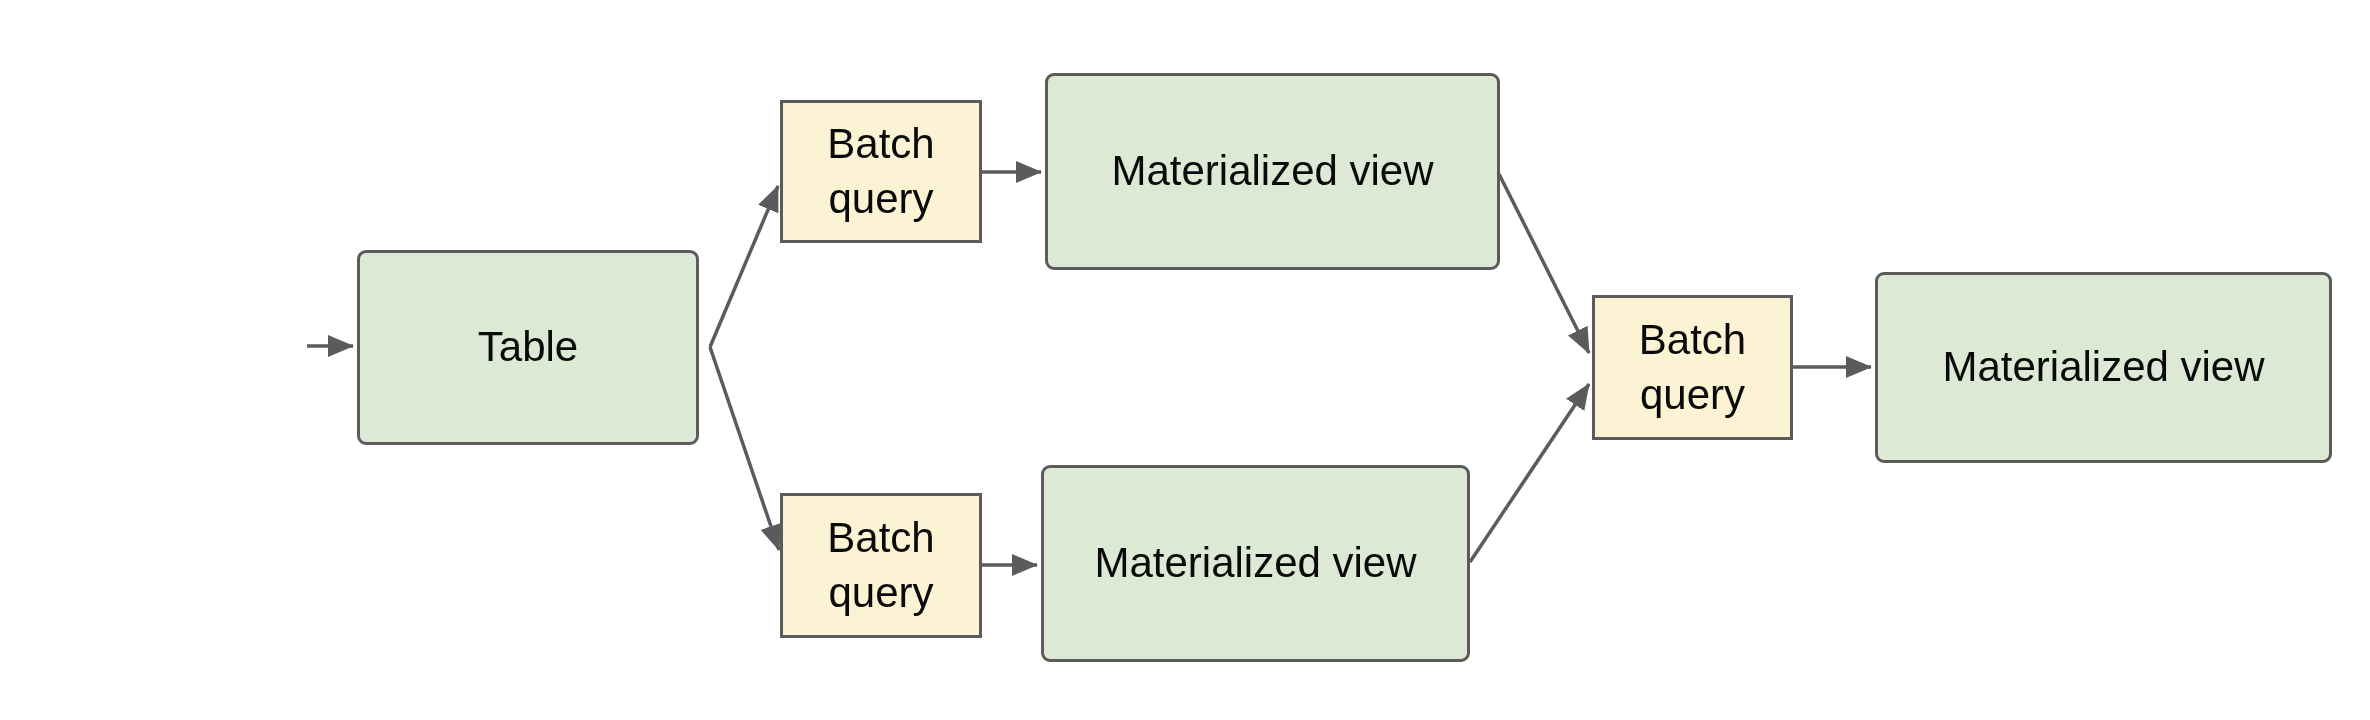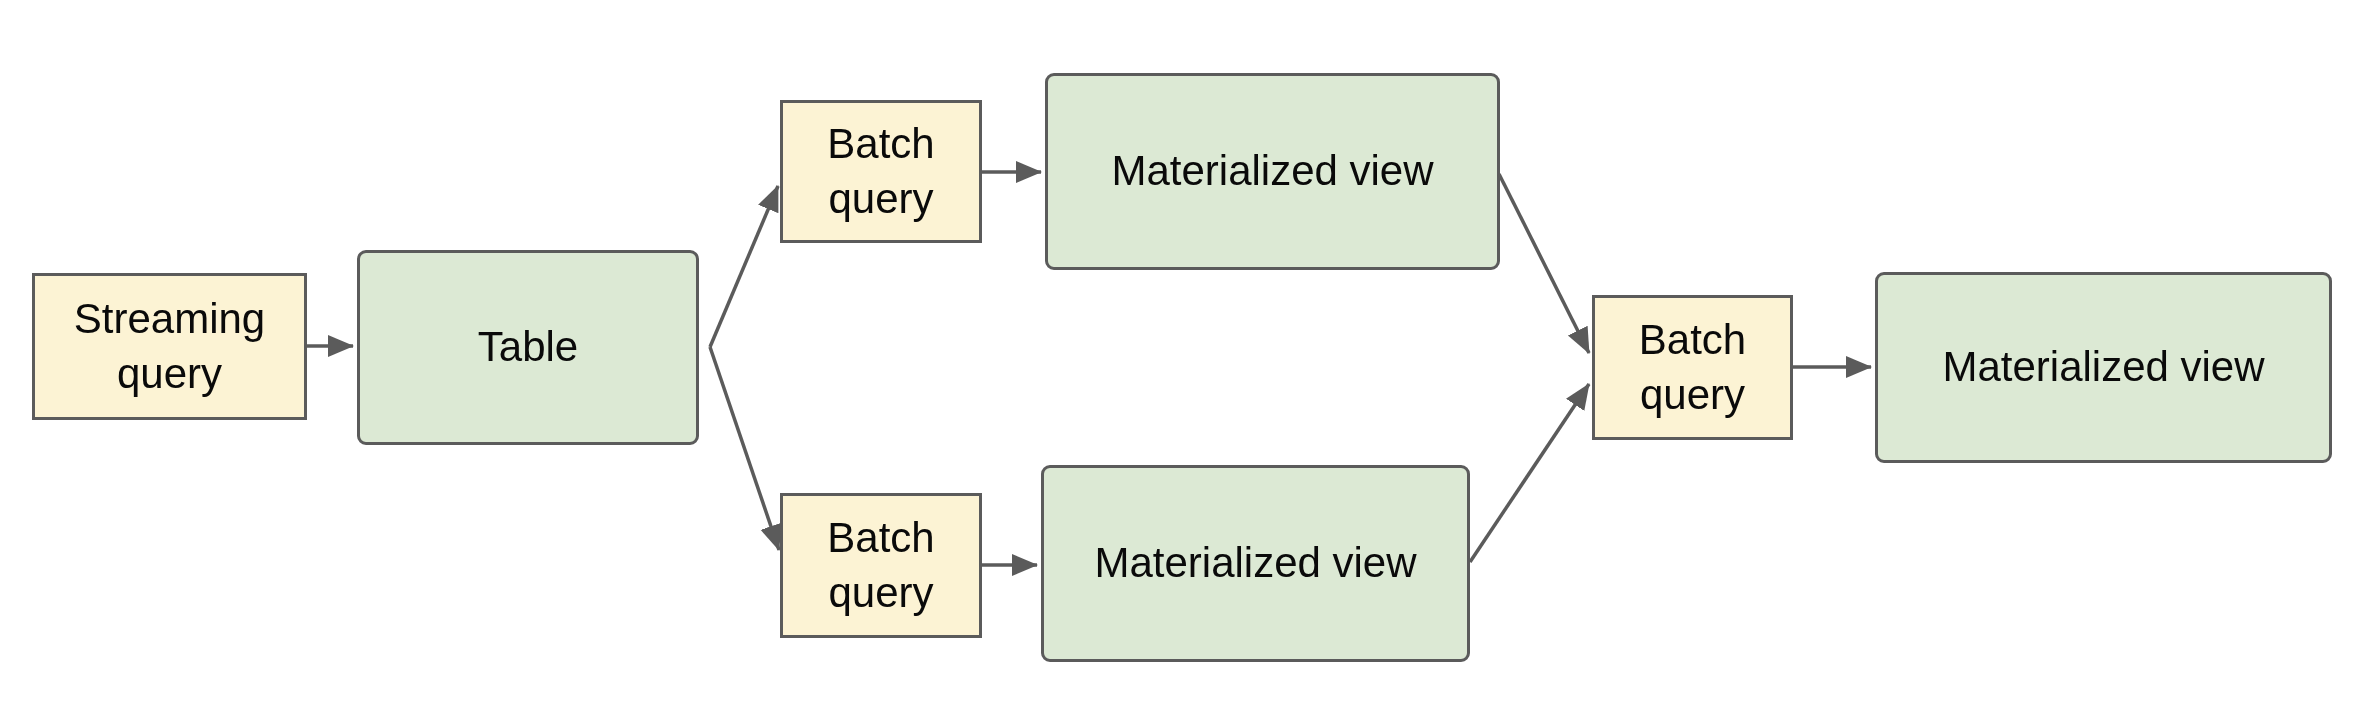--- a/index.html
+++ b/index.html
@@ -59,23 +59,20 @@
     height: 720px;
     z-index: 2;
     pointer-events: none;
   }
 </style>
 </head>
 <body>
 
 <div class="canvas">
 
-  <div class="node query" id="n-streaming-query">
-    <span class="label">Streaming query</span>
-  </div>
 
   <div class="node entity" id="n-table">
     <span class="label">Table</span>
   </div>
 
   <div class="node query" id="n-batch-query-top">
     <span class="label">Batch query</span>
   </div>
 
   <div class="node entity" id="n-mv-top">

